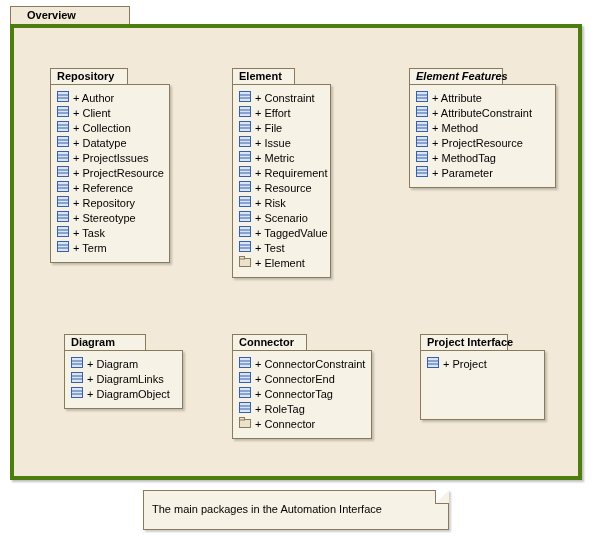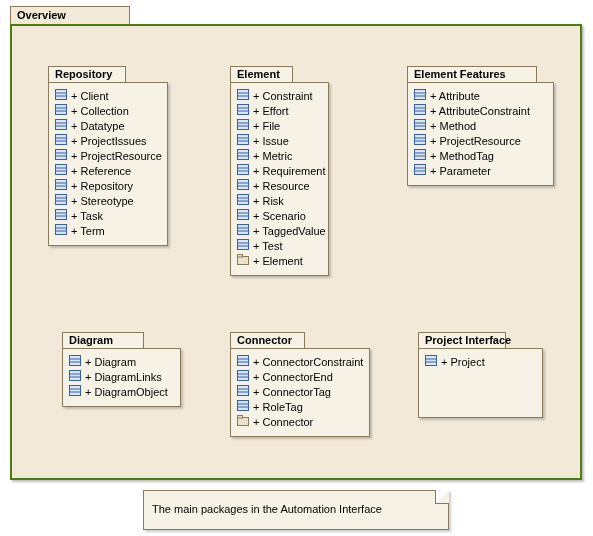--- a/index.html
+++ b/index.html
@@ -22,32 +22,32 @@
   }
   .ov-tab {
     position: absolute;
     left: 0;
     top: 0;
     width: 120px;
     height: 18px;
     background: #f2e9d8;
     border: 1px solid #8a7a5c;
     border-bottom: none;
-    padding: 2px 6px;
+    padding: 2px 16px;
     font-weight: bold;
     font-size: 11px;
   }
   .ov-body {
     position: absolute;
     left: 0;
     top: 18px;
     width: 572px;
     height: 456px;
     background: #f2e9d8;
-    border: 2px solid #4d7c0f;
+    border: 4px solid #4d7c0f;
     box-shadow: 2px 2px 2px rgba(0,0,0,0.25);
   }
   .pkg {
     position: absolute;
   }
   .pkg-tab {
     position: absolute;
     left: 0;
     top: 0;
     height: 16px;
@@ -121,20 +121,28 @@
       <div class="pkg-tab" style="width:78px;">
         <span>Repository</span>
       </div>
       <div class="pkg-body repo-body" style="width:120px;">
           <div class="pkg-item">
             <span class="ico"><svg width="12" height="11" viewBox="0 0 12 11">
                 <rect x="0.5" y="0.5" width="11" height="10" fill="#d9e6f7" stroke="#3a5fa8"></rect>
                 <line x1="0.5" y1="4" x2="11.5" y2="4" stroke="#3a5fa8"></line>
                 <line x1="0.5" y1="7" x2="11.5" y2="7" stroke="#3a5fa8"></line>
               </svg></span>
+            <span>+ Author</span>
+          </div>
+          <div class="pkg-item">
+            <span class="ico"><svg width="12" height="11" viewBox="0 0 12 11">
+                <rect x="0.5" y="0.5" width="11" height="10" fill="#d9e6f7" stroke="#3a5fa8"></rect>
+                <line x1="0.5" y1="4" x2="11.5" y2="4" stroke="#3a5fa8"></line>
+                <line x1="0.5" y1="7" x2="11.5" y2="7" stroke="#3a5fa8"></line>
+              </svg></span>
             <span>+ Client</span>
           </div>
           <div class="pkg-item">
             <span class="ico"><svg width="12" height="11" viewBox="0 0 12 11">
                 <rect x="0.5" y="0.5" width="11" height="10" fill="#d9e6f7" stroke="#3a5fa8"></rect>
                 <line x1="0.5" y1="4" x2="11.5" y2="4" stroke="#3a5fa8"></line>
                 <line x1="0.5" y1="7" x2="11.5" y2="7" stroke="#3a5fa8"></line>
               </svg></span>
             <span>+ Collection</span>
           </div>
@@ -302,21 +310,21 @@
             <span class="ico"><svg width="12" height="11" viewBox="0 0 12 11">
                 <rect x="0.5" y="2.5" width="11" height="8" fill="#ece2cc" stroke="#8a7a5c"></rect>
                 <rect x="0.5" y="0.5" width="5" height="2.5" fill="#ece2cc" stroke="#8a7a5c"></rect>
               </svg></span>
             <span>+ Element</span>
           </div>
         </div>
     </div>
 
     <div class="pkg" style="left:395px; top:40px;">
-      <div class="pkg-tab" style="width:130px;">
+      <div class="pkg-tab" style="width:94px;font-style:italic;">
         <span>Element Features</span>
       </div>
       <div class="pkg-body feat-body" style="width:147px;">
           <div class="pkg-item">
             <span class="ico"><svg width="12" height="11" viewBox="0 0 12 11">
                 <rect x="0.5" y="0.5" width="11" height="10" fill="#d9e6f7" stroke="#3a5fa8"></rect>
                 <line x1="0.5" y1="4" x2="11.5" y2="4" stroke="#3a5fa8"></line>
                 <line x1="0.5" y1="7" x2="11.5" y2="7" stroke="#3a5fa8"></line>
               </svg></span>
             <span>+ Attribute</span>

